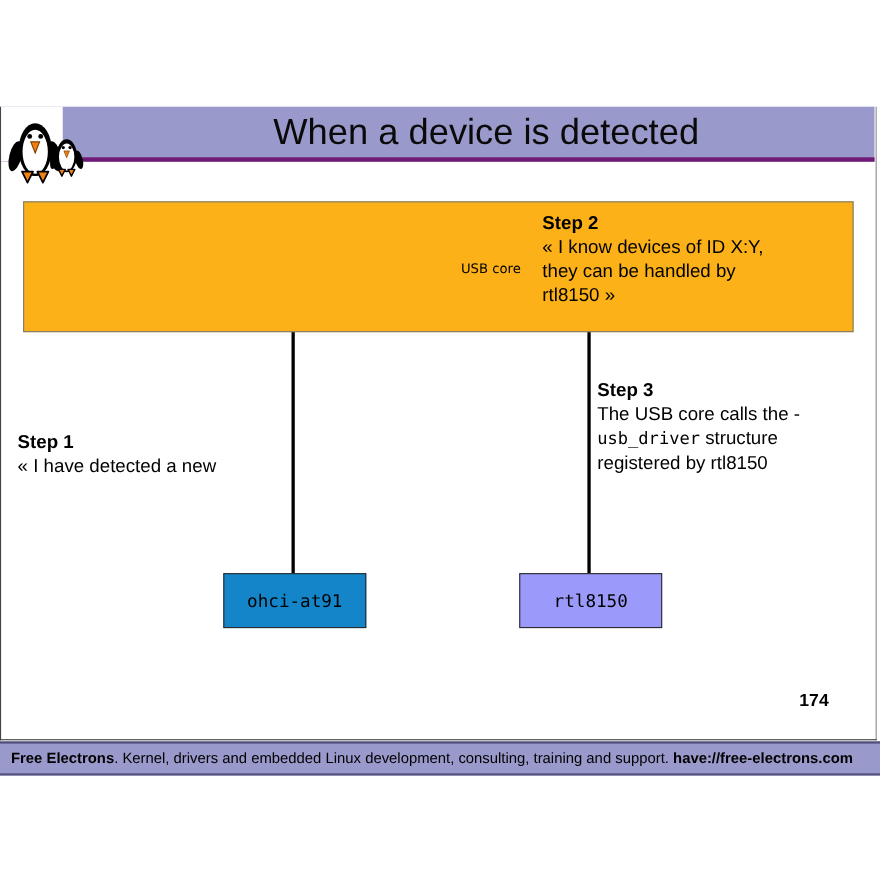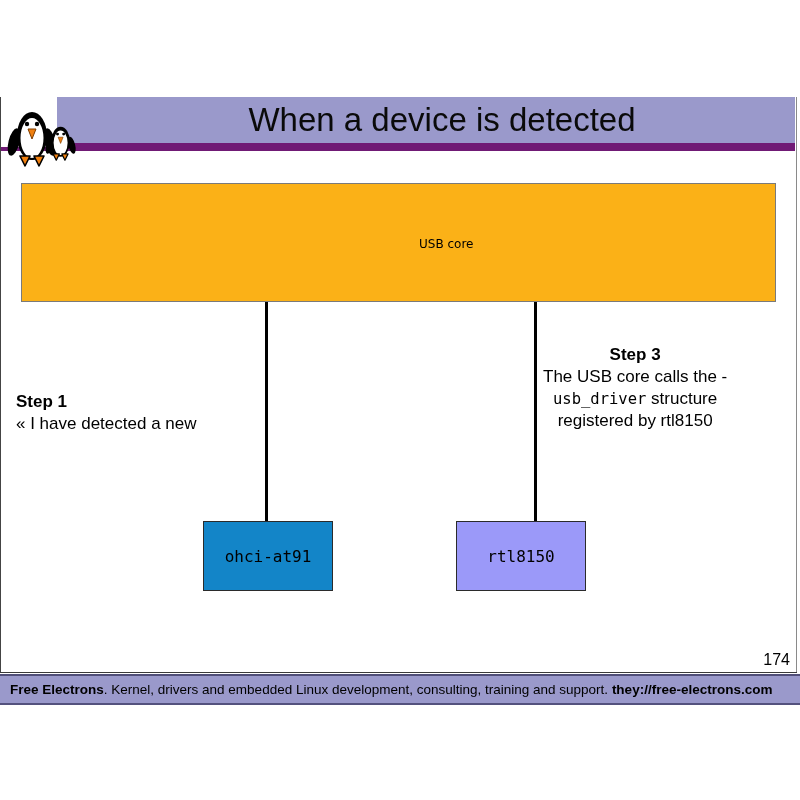--- a/index.html
+++ b/index.html
@@ -10,21 +10,21 @@
     color:#000;
   }
   .abs{position:absolute;}
 
   
   #slide-left-border{left:0;top:97px;width:1px;height:576px;background:#444;}
   #slide-right-border{left:796px;top:97px;width:1px;height:576px;background:#8a8a8a;}
 
   #title-bar{
     left:1px;top:97px;width:794px;height:46px;
-    border-bottom:8px solid #701a75;
+    border-bottom:4px solid #701a75;
     display:flex;align-items:center;justify-content:center;text-align:center;
   }
   #slide-title{
     font-size:33px;letter-spacing:0;padding-left:88px;white-space:nowrap;color:#0a0a0a;
   }
   #logo-patch{left:1px;top:97px;width:56px;height:50px;background:#fff;}
   #logo-svg{left:2px;top:98px;}
 
   
   #usb-core-box{
@@ -38,34 +38,34 @@
   #connector-left{left:265px;}
   #connector-right{left:534px;}
 
   
   .step-block{line-height:22px;font-size:17px;}
   .step-title{font-weight:bold;font-size:17px;}
   .step-line{white-space:nowrap;}
   .mono{font-family:"DejaVu Sans Mono",monospace;font-size:15.5px;}
   #step1-block{left:16px;top:391px;}
   #step2-block{left:471px;top:8px;width:282px;}
-  #step3-block{left:543px;top:344px;text-align:center;}
+  #step3-block{left:543px;top:344px;}
 
   
   .driver-box{
-    width:130px;height:70px;top:521px;
+    width:130px;height:50px;top:521px;
     border:1px solid #2b2b2b;box-sizing:border-box;
     display:flex;align-items:center;justify-content:center;
     font-family:"DejaVu Sans Mono",monospace;font-size:16px;
   }
   #driver-box-ohci{left:203px;}
-  #driver-box-rtl{left:456px;}
+  #driver-box-rtl{left:472px;}
 
   
-  #page-number{left:690px;top:651px;width:100px;text-align:right;font-weight:normal;font-size:16px;}
+  #page-number{left:690px;top:629px;width:100px;text-align:center;font-weight:bold;font-size:16px;}
   #content-bottom-line{left:0;top:672px;width:797px;height:1px;background:#3a3a3a;}
   #footer-bar{
     left:0;top:674px;width:800px;height:27px;
     background:#9a99cb;
     border-top:2px solid #504e79;border-bottom:2px solid #54527e;
     display:flex;align-items:center;
     padding-left:10px;box-sizing:content-box;
     white-space:nowrap;overflow:hidden;
     font-size:13.5px;
   }
@@ -104,20 +104,28 @@
     <circle cx="25" cy="26" r="2.4" fill="#000"></circle>
     <circle cx="35" cy="26" r="2.4" fill="#000"></circle>
     <polygon points="26,31 34,31 30,41" fill="#f08010" stroke="#7c3c00" stroke-width="1"></polygon>
     <path d="M18 58 L28 58 L23 68 Z" fill="#f08010" stroke="#000" stroke-width="2" stroke-linejoin="round"></path>
     <path d="M32 58 L42 58 L37 68 Z" fill="#f08010" stroke="#000" stroke-width="2" stroke-linejoin="round"></path>
   </g>
 </svg>
 
 <div class="abs" id="usb-core-box" style="background-color: rgb(251, 177, 23);">
   <div class="abs" id="usb-core-label">USB core</div>
+  <div class="abs step-block" id="step2-block">
+    <div class="step-title">Step 2</div>
+    <div>
+        <div class="step-line"><span>« I know devices of ID X:Y,</span></div>
+        <div class="step-line"><span>they can be handled by</span></div>
+        <div class="step-line"><span>rtl8150 »</span></div>
+      </div>
+  </div>
 </div>
 
 <div class="abs connector" id="connector-left"></div>
 <div class="abs connector" id="connector-right"></div>
 
 <div class="abs step-block" id="step1-block">
   <div class="step-title">Step 1</div>
   <div>
       <div class="step-line"><span>« I have detected a new</span></div>
     </div>
@@ -135,14 +143,14 @@
 <div class="abs driver-box" id="driver-box-ohci" style="background-color: rgb(19, 133, 200);">
   <span>ohci-at91</span>
 </div>
 <div class="abs driver-box" id="driver-box-rtl" style="background-color: rgb(155, 153, 249);">
   <span>rtl8150</span>
 </div>
 
 <div class="abs" id="page-number">174</div>
 <div class="abs" id="content-bottom-line"></div>
 <div class="abs" id="footer-bar">
-  <span><b>Free Electrons</b><span>. Kernel, drivers and embedded Linux development, consulting, training and support. </span><b>they://free-electrons.com</b></span>
+  <span><b>Free Electrons</b><span>. Kernel, drivers and embedded Linux development, consulting, training and support. </span><b>have://free-electrons.com</b></span>
 </div>
 
 </body></html>

